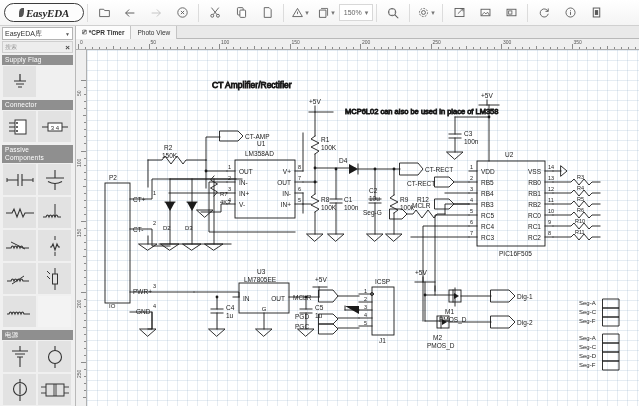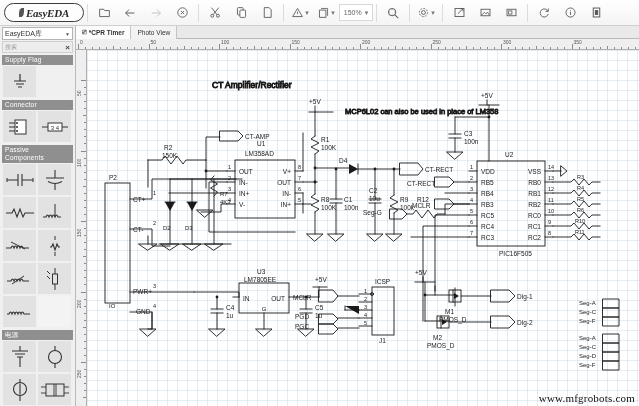--- a/index.html
+++ b/index.html
@@ -848,15 +848,14 @@
       <text x="492" y="273" font-size="6" stroke="none" fill="#1a1a1a">Seg-F</text>
       <text x="492" y="290" font-size="6" stroke="none" fill="#1a1a1a">Seg-A</text>
       <text x="492" y="299" font-size="6" stroke="none" fill="#1a1a1a">Seg-C</text>
       <text x="492" y="308" font-size="6" stroke="none" fill="#1a1a1a">Seg-D</text>
       <text x="492" y="317" font-size="6" stroke="none" fill="#1a1a1a">Seg-F</text>
       <path d="M516 249h16v9h-16z M516 258h16v9h-16z M516 267h16v9h-16z"></path>
       <path d="M516 284h16v9h-16z M516 293h16v9h-16z M516 302h16v9h-16z M516 311h16v9h-16z"></path>
 
       </g>
     </svg>
-    <div class="wm">www.mfgrobots.com</div>
   </div>
 </div>
 
 </body></html>

